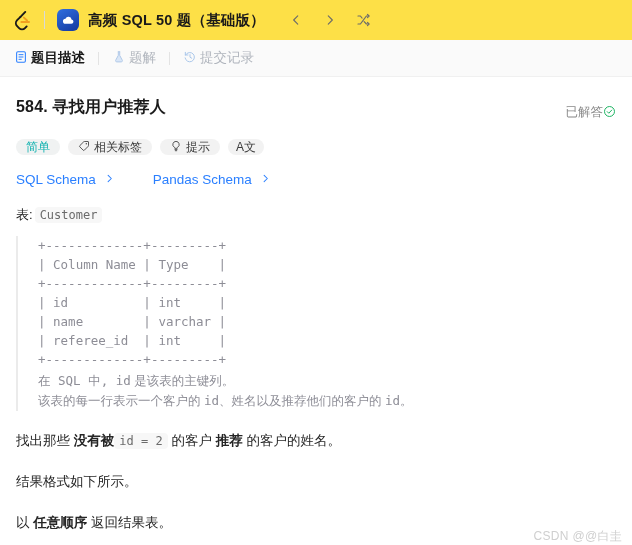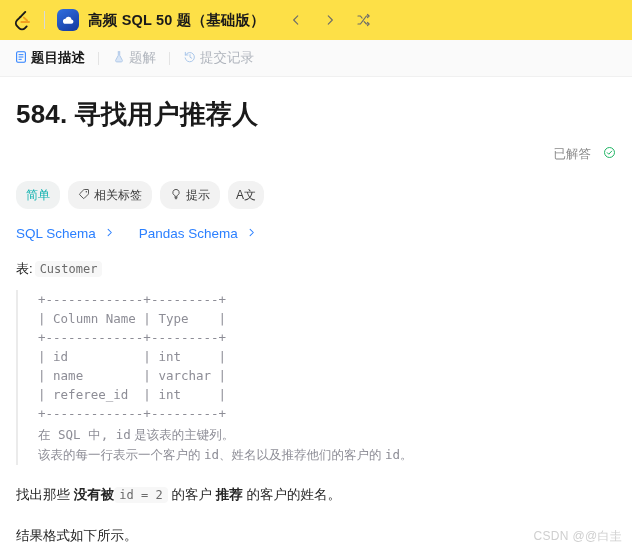--- a/index.html
+++ b/index.html
@@ -94,45 +94,44 @@
   
   .content {
     padding: 20px 16px 0 16px;
   }
   .title-row {
     display: flex;
     align-items: flex-start;
     justify-content: space-between;
   }
   .problem-title {
-    font-size: 26px;
+    font-size: 16px;
     font-weight: 700;
     color: #1a1a1a;
     letter-spacing: .2px;
   }
   .solved-badge {
     display: flex;
-    align-items: flex-start;
-    gap: 12px;
+    align-items: flex-end;
+    gap: 0;
     font-size: 12.5px;
     color: #8a8a8a;
     padding-top: 7px;
     white-space: nowrap;
-    margin-top: 42px;
   }
 
   
   .tagrow {
     display: flex;
     align-items: center;
     gap: 8px;
     margin-top: 18px;
   }
   .pill {
-    height: 28px;
+    height: 16px;
     border-radius: 12px;
     background: #f2f2f2;
     display: flex;
     align-items: center;
     gap: 4px;
     padding: 0 10px;
     font-size: 12px;
     color: #3c3c3c;
     cursor: pointer;
     white-space: nowrap;
@@ -141,21 +140,21 @@
     color: #12b2b0;
     background: #f0f2f2;
     font-weight: 500;
   }
   .pill.icon-only { padding: 0 8px; }
 
   
   .schema-row {
     display: flex;
     align-items: center;
-    gap: 24px;
+    gap: 38px;
     margin-top: 17px;
   }
   .schema-link {
     display: flex;
     align-items: center;
     gap: 8px;
     color: #2a7fff;
     font-size: 13.5px;
     cursor: pointer;
     white-space: nowrap;

